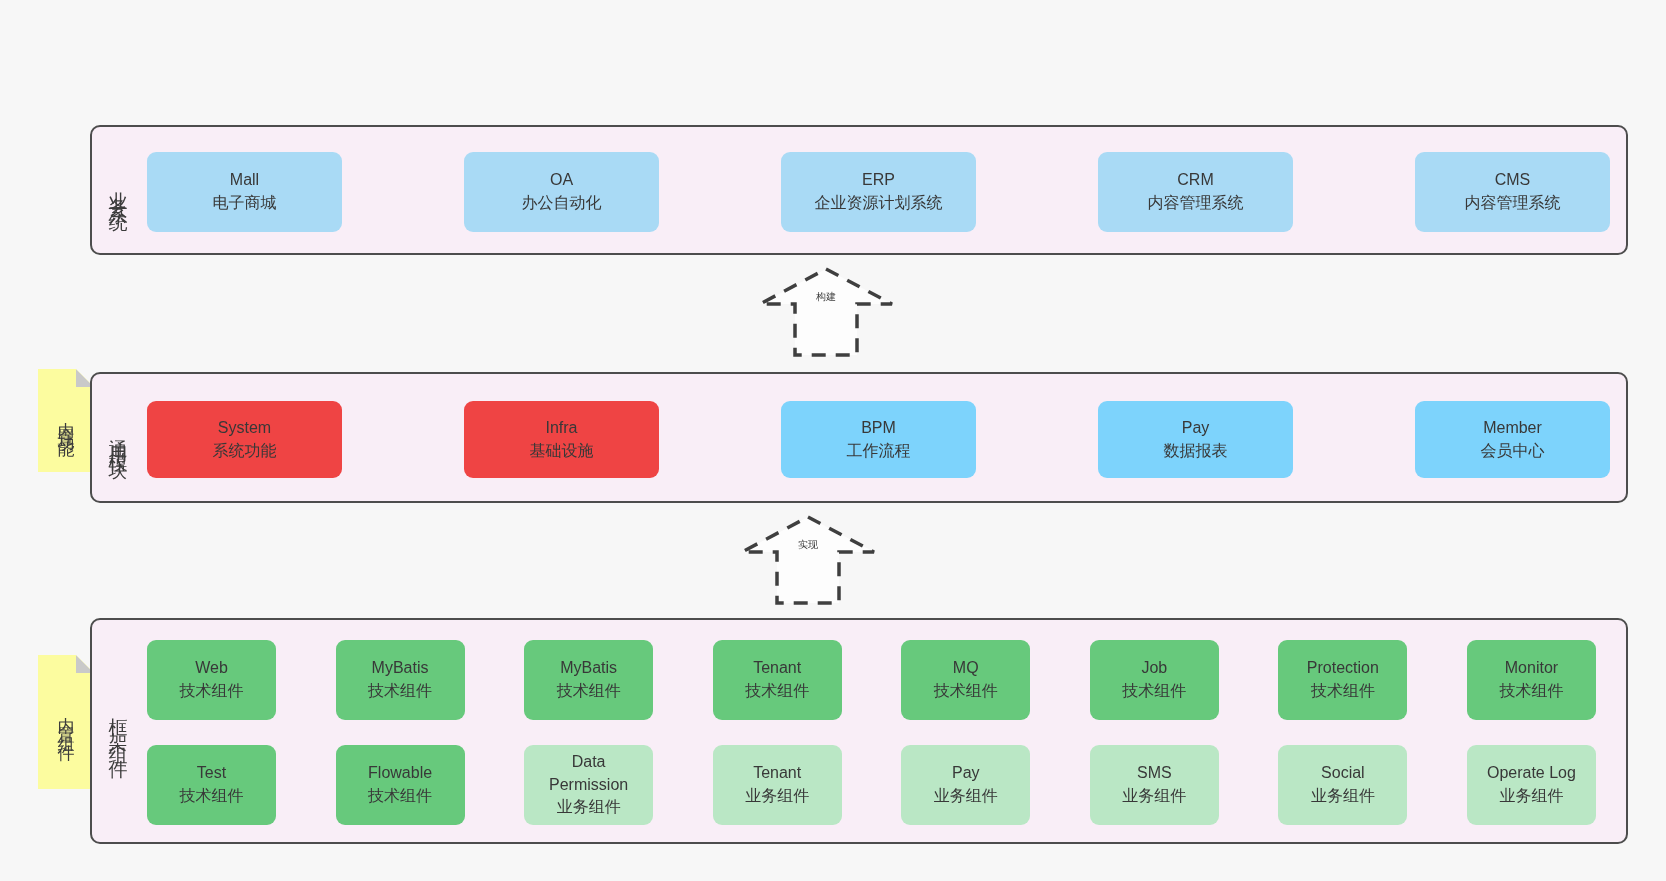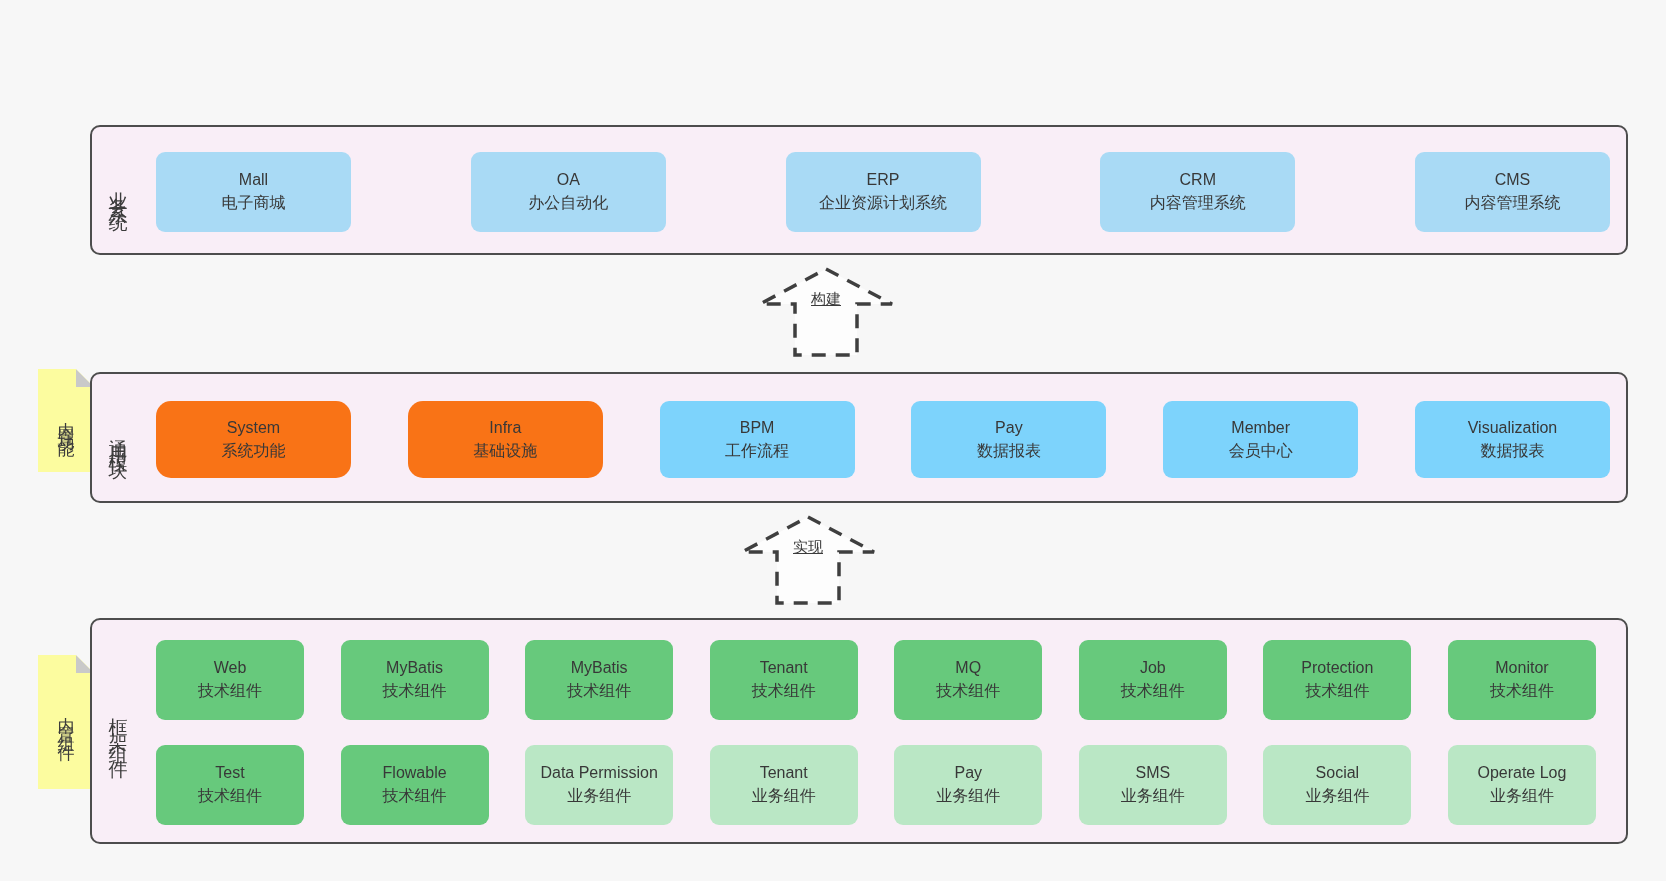--- a/index.html
+++ b/index.html
@@ -39,27 +39,27 @@
   .layer-business .box-row{top:25px;}
   .layer-modules .box-row{top:27px;}
   .row-1{top:20px;}
   .row-2{top:125px;}
   .layer-framework .box-row{padding:0 30px 0 55px;}
 
   .box{
     width:195px;height:80px;border-radius:9px;
     display:flex;flex-direction:column;align-items:center;justify-content:center;
     text-align:center;font-size:16px;line-height:1.42;color:#383838;
-    box-sizing:border-box;padding:0 12px;margin-left:9px;
+    box-sizing:border-box;padding:0 12px;
   }
   .layer-modules .box{height:77px;}
-  .layer-framework .box{width:148px;height:80px;border-radius:9px;}
+  .layer-framework .box{width:129px;height:80px;border-radius:9px;}
 
   .blue{background:#a9daf5;}
-  .red{background:#f97316;border-radius:15px;}
+  .red{background:#ef4444;}
   .pink{background:#7dd3fc;}
   .green{background:#67c97c;}
   .green-light{background:#bae7c5;}
 
   
   .tag{
     position:absolute;left:38px;width:56px;z-index:1;
     background:#fcfc9f;
     display:flex;align-items:center;justify-content:center;
     clip-path:polygon(0 0,calc(100% - 18px) 0,100% 18px,100% 100%,0 100%);
@@ -81,23 +81,22 @@
   .arrow{position:absolute;width:136px;height:92px;z-index:3;}
   .arrow-build{left:758px;top:266px;}
   .arrow-implement{left:740px;top:514px;}
   .arrow svg{display:block;width:136px;height:92px;}
   .arrow polygon{
     fill:#fdfdfd;stroke:#3f3f3f;stroke-width:3.5;
     stroke-dasharray:14 10;
   }
   .arrow-label{
     position:absolute;left:50%;top:23px;transform:translateX(-50%);
-    font-size:15px;color:#3b3b3b;background:#fdfdfd;padding:1px 2px;
+    font-size:10px;color:#3b3b3b;background:#fdfdfd;padding:1px 2px;
     white-space:nowrap;
-    text-decoration:underline;
   }
 </style>
 </head>
 <body>
 
 <div class="canvas">
 
   <section class="layer layer-business">
     <div class="v-label">业务系统</div>
     <div class="box-row">
@@ -150,24 +149,20 @@
         <div>工作流程</div>
       </div>
       <div class="box pink">
         <div>Pay</div>
         <div>数据报表</div>
       </div>
       <div class="box pink">
         <div>Member</div>
         <div>会员中心</div>
       </div>
-      <div class="box pink">
-        <div>Visualization</div>
-        <div>数据报表</div>
-      </div>
     </div>
   </section>
 
   <div class="arrow arrow-implement">
     <svg viewBox="0 0 136 92">
       <polygon points="68,3 134,38 99,38 99,89 37,89 37,38 2,38"></polygon>
     </svg>
     <span class="arrow-label">实现</span>
   </div>
 

